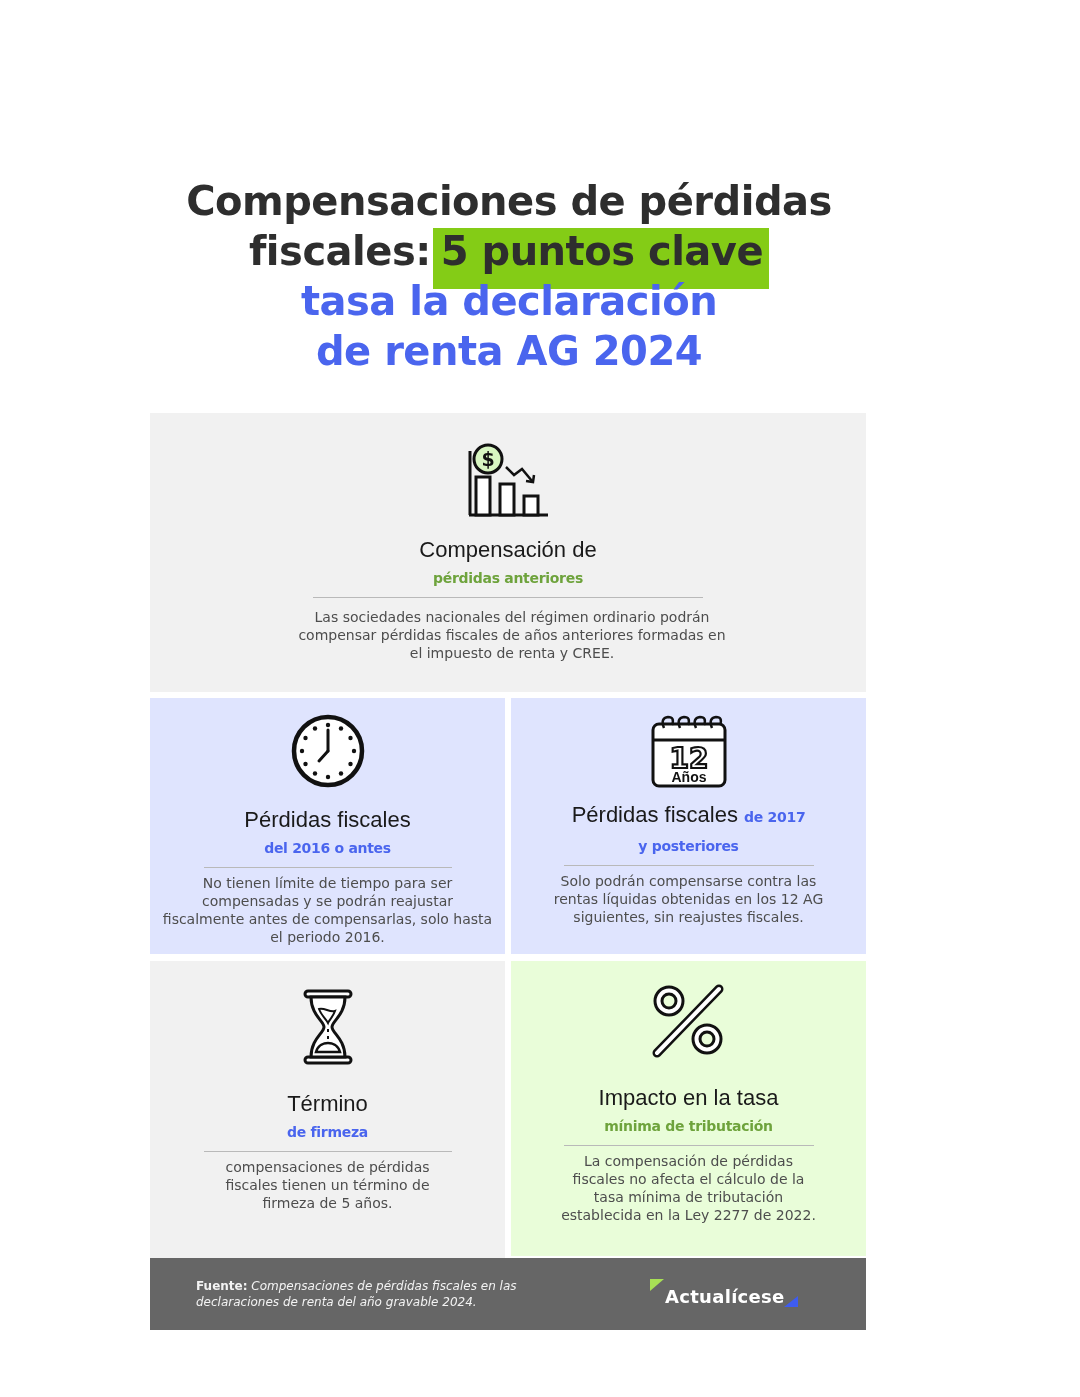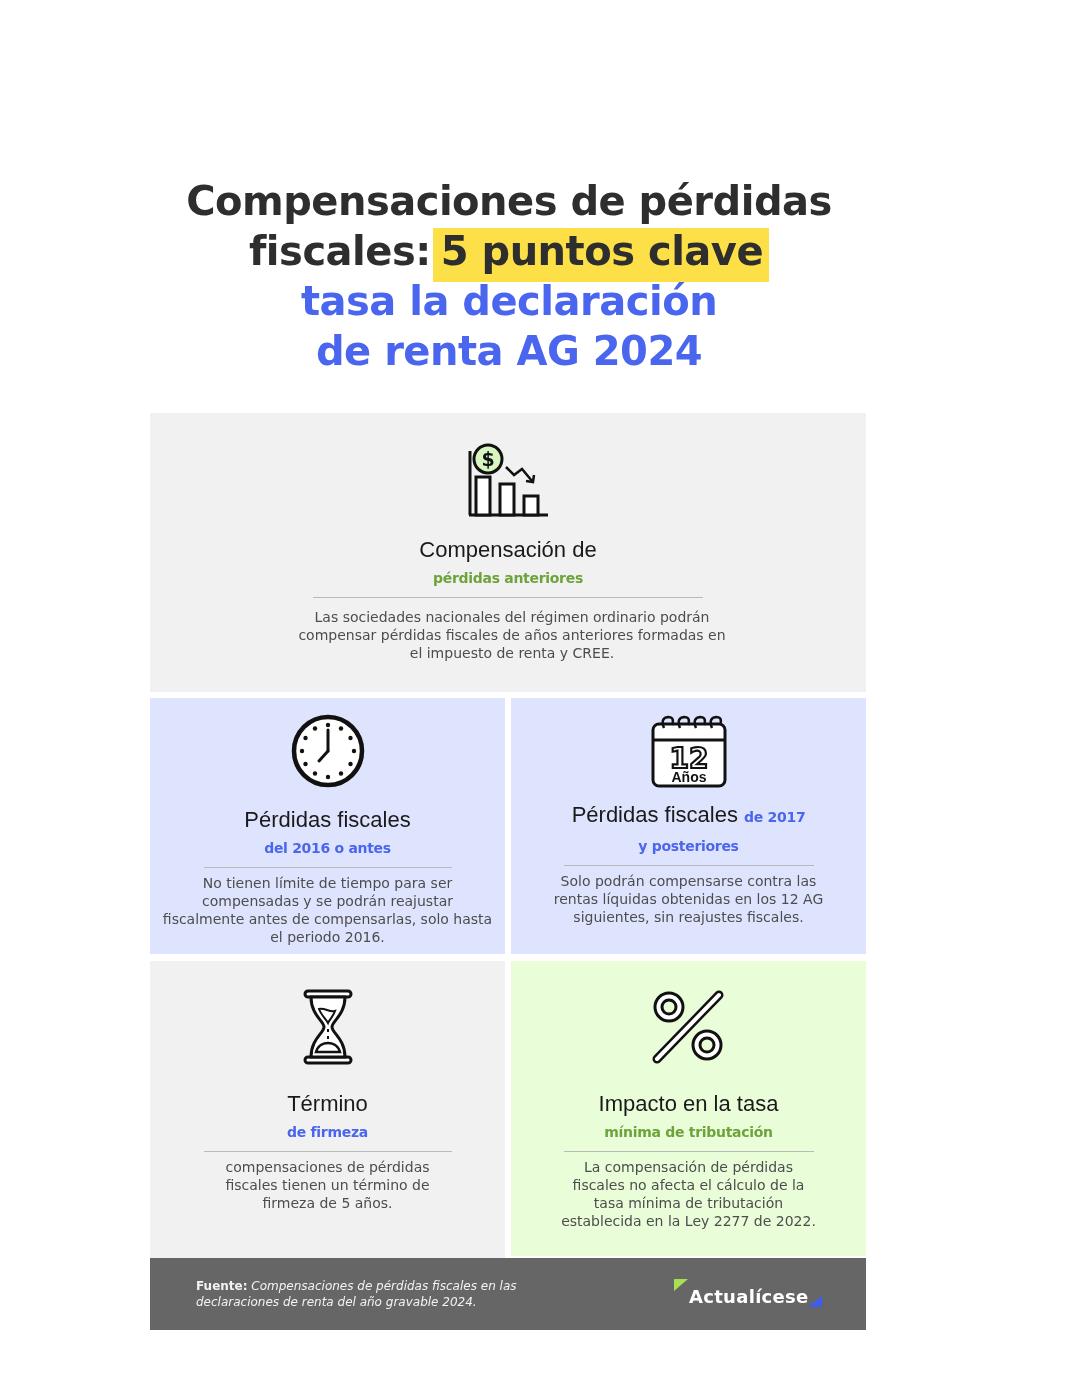--- a/index.html
+++ b/index.html
@@ -1,40 +1,40 @@
 <!DOCTYPE html>
 <html><head>
 <meta charset="utf-8">
 <style>
   html, body { margin: 0; padding: 0; background: #ffffff; }
   body { width: 1080px; height: 1397px; position: relative; overflow: hidden; font-family: "DejaVu Sans", sans-serif; }
 
   .title { position: absolute; left: 0; top: 176px; width: 1018px; text-align: center; font-family: "DejaVu Sans", sans-serif; font-weight: bold; font-size: 40px; line-height: 50px; letter-spacing: -0.5px; }
   .title .dark { color: #2e2e2e; }
-  .title .hl { background: #fde047; color: #2e2e2e; padding: 0 6px 8px 8px; margin-left: 2px; }
+  .title .hl { background: #84cc16; color: #2e2e2e; padding: 0 6px 15px 8px; margin-left: 2px; }
   .title .blue { color: #4a65ee; }
 
   .card { position: absolute; box-sizing: border-box; text-align: center; }
   .card-grey { background: #f1f1f1; }
   .card-lav { background: #dfe4fe; }
   .card-green { background: #e9fdd9; }
 
   .head1 { font-family: "Liberation Sans", sans-serif; font-size: 22px; color: #1a1a1a; line-height: 29px; }
   .head2 { font-family: "DejaVu Sans", sans-serif; font-weight: bold; font-size: 14px; line-height: 29px; letter-spacing: -0.3px; }
   .c-green { color: #6ea33c; }
   .c-blue { color: #4a65ee; }
   .divider { height: 1px; background: #b9b9b9; margin: 4px auto 6px auto; }
   .body { font-family: "DejaVu Sans", sans-serif; font-size: 14px; color: #4d4d4d; line-height: 18px; }
   .icon { display: block; margin: 0 auto; }
 
   .footer { position: absolute; left: 150px; top: 1258px; width: 716px; height: 72px; background: #666666; }
   .footer .src { position: absolute; left: 46px; top: 20px; color: #f3f3f3; font-size: 12px; line-height: 16px; font-family: "DejaVu Sans", sans-serif; width: 330px; }
   .footer .src b { font-weight: bold; }
   .footer .src i { font-style: italic; font-weight: normal; }
-  .logo { position: absolute; left: 524px; top: 18px; width: 150px; height: 36px; }
+  .logo { position: absolute; left: 500px; top: 18px; width: 150px; height: 36px; }
   .logo .txt { position: absolute; left: 15px; top: 10px; color: #ffffff; font-family: "DejaVu Sans", sans-serif; font-weight: bold; font-size: 18px; letter-spacing: 0.3px; }
   .logo .tri-g { position: absolute; left: 0; top: 3px; width: 0; height: 0; border-top: 12px solid #a8e055; border-right: 14px solid transparent; }
   .logo .tri-b { position: absolute; left: 134px; top: 20px; width: 0; height: 0; border-bottom: 11px solid #3e5cf0; border-left: 14px solid transparent; }
 </style>
 </head>
 <body>
 
 <div class="title">
   <div><span class="dark">Compensaciones de pérdidas</span></div>
   <div><span class="dark">fiscales:</span><span class="hl">5 puntos clave</span></div>
@@ -139,21 +139,21 @@
     <div class="head2 c-blue">de firmeza</div>
   </div>
   <div class="divider" style="width:248px;"></div>
   <div class="body">
     <div>compensaciones de pérdidas</div>
     <div>fiscales tienen un término de</div>
     <div>firmeza de 5 años.</div>
   </div>
 </div>
 
-<div class="card card-green" style="left:511px; top:961px; width:355px; height:295px; padding-top:28px;">
+<div class="card card-green" style="left:511px; top:961px; width:355px; height:295px; padding-top:22px;">
   <svg class="icon" width="76" height="76" viewBox="0 0 76 76">
     <circle cx="18" cy="18" r="14" fill="#fff" stroke="#111" stroke-width="3"></circle>
     <circle cx="18" cy="18" r="7" fill="#e9fdd9" stroke="#111" stroke-width="3"></circle>
     <circle cx="56" cy="56" r="14" fill="#fff" stroke="#111" stroke-width="3"></circle>
     <circle cx="56" cy="56" r="7" fill="#e9fdd9" stroke="#111" stroke-width="3"></circle>
     <line x1="6" y1="70" x2="68" y2="6" stroke="#111" stroke-width="9" stroke-linecap="round"></line>
     <line x1="6" y1="70" x2="68" y2="6" stroke="#fff" stroke-width="4" stroke-linecap="round"></line>
   </svg>
   <div style="margin-top:24px;">
     <div class="head1">Impacto en la tasa</div>

